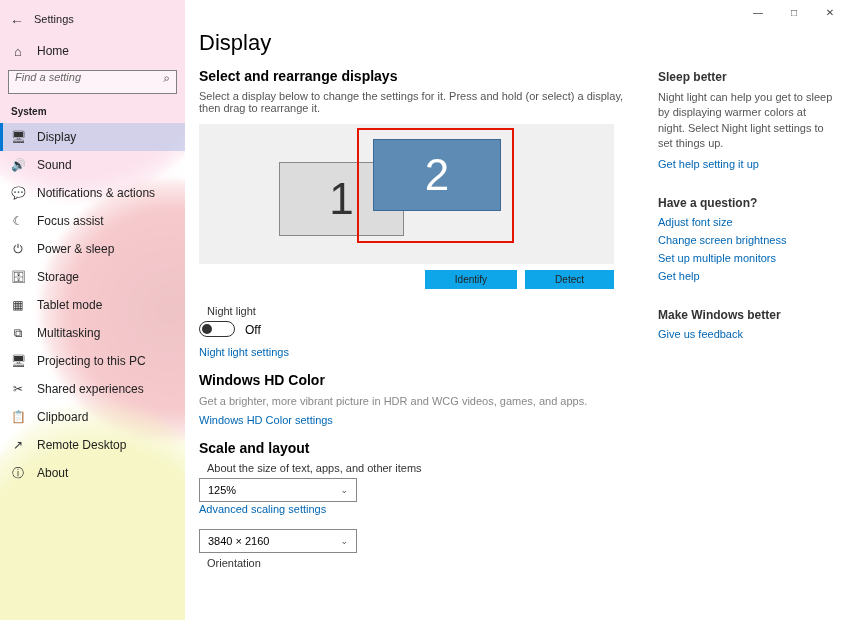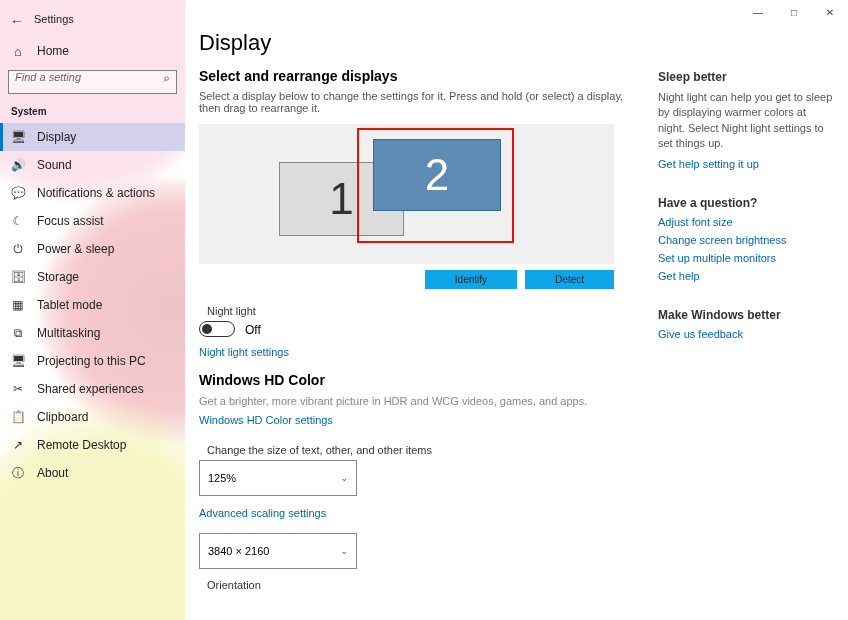--- a/index.html
+++ b/index.html
@@ -42,21 +42,21 @@
   .redbox { position: absolute; left: 158px; top: 4px; width: 157px; height: 115px; border: 2px solid #e51400; }
   .mon2 { position: absolute; left: 174px; top: 15px; width: 128px; height: 72px; background: #5d8bb3; border: 1px solid #3a6a94; display: flex; align-items: center; justify-content: center; font-size: 44px; font-weight: 300; color: #fff; }
   .btnrow { width: 415px; display: flex; justify-content: flex-end; gap: 8px; margin-bottom: 16px; }
   .btn { padding: 4px 30px; background: #0ea5e9; border: none; font-size: 10px; color: #222; }
   .seclabel { font-size: 11px; color: #333; margin: 4px 0 4px; padding-left: 8px; }
   .toggle-row { display: flex; align-items: flex-end; gap: 10px; margin-bottom: 8px; }
   .toggle { width: 36px; height: 16px; border: 1px solid #333; border-radius: 10px; position: relative; }
   .toggle::after { content: ""; position: absolute; left: 2px; top: 2px; width: 10px; height: 10px; background: #333; border-radius: 50%; }
   .link { color: #0066b4; font-size: 11px; cursor: default; margin-bottom: 14px; display: inline-block; text-align: center; }
   .graytext { color: #888; font-size: 11px; line-height: 1.4; margin-bottom: 4px; max-width: 400px; }
-  .select { width: 158px; height: 36px; border: 1px solid #888; display: flex; align-items: center; justify-content: space-between; padding: 0 8px; font-size: 11px; margin-bottom: 10px; }
+  .select { width: 158px; height: 24px; border: 1px solid #888; display: flex; align-items: center; justify-content: space-between; padding: 0 8px; font-size: 11px; }
   .select .chev { font-size: 9px; color: #555; }
   
   .rightpane { width: 200px; padding: 54px 14px 1px 10px; margin-top: 16px; }
   .rp-head { font-size: 12px; font-weight: 600; color: #333; margin-bottom: 6px; }
   .rp-text { font-size: 11px; color: #555; line-height: 1.4; margin-bottom: 6px; }
   .rp-link { display: block; color: #0066b4; font-size: 11px; margin-bottom: 6px; cursor: default; }
   .rp-gap { height: 20px; }
 </style>
 </head>
 <body>
@@ -169,21 +169,22 @@
       <div class="toggle-row">
         <div class="toggle"></div>
         <span>Off</span>
       </div>
       <span class="link">Night light settings</span>
 
       <h2>Windows HD Color</h2>
       <div class="graytext">Get a brighter, more vibrant picture in HDR and WCG videos, games, and apps.</div>
       <span class="link">Windows HD Color settings</span>
 
-      <div class="seclabel">Change the size of text, other, and other items</div>
+      <h2>Scale and layout</h2>
+      <div class="seclabel">About the size of text, apps, and other items</div>
       <div class="select">
         <span>125%</span>
         <span class="chev">⌄</span>
       </div>
       <span class="link">Advanced scaling settings</span>
       <div class="select">
         <span>3840 × 2160</span>
         <span class="chev">⌄</span>
       </div>
       <div class="seclabel">Orientation</div>

